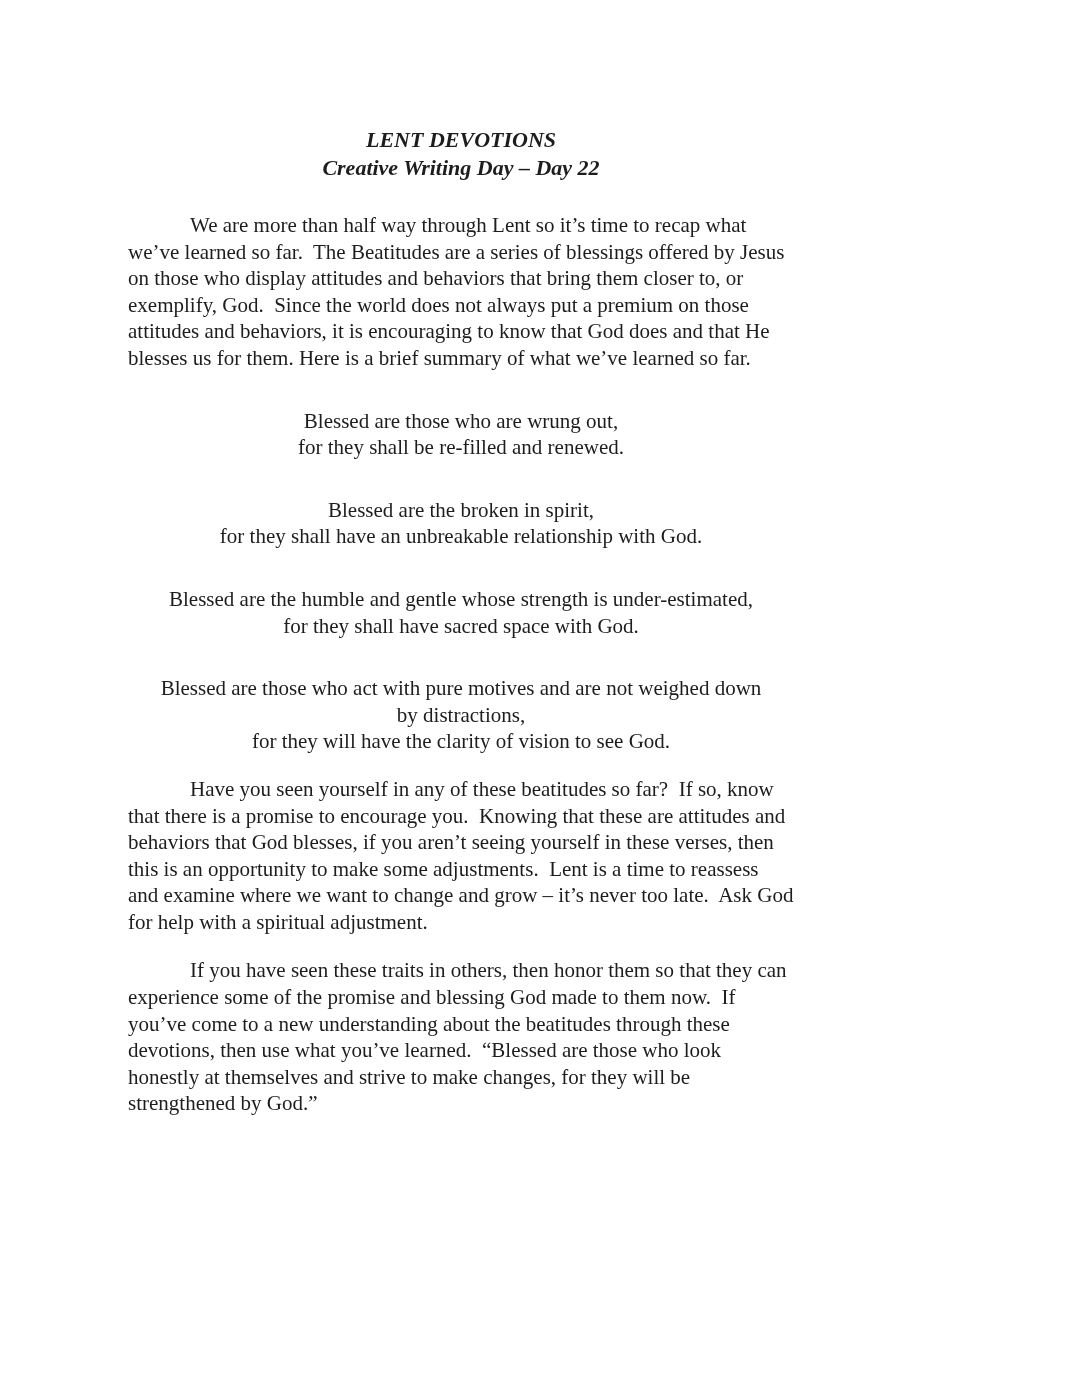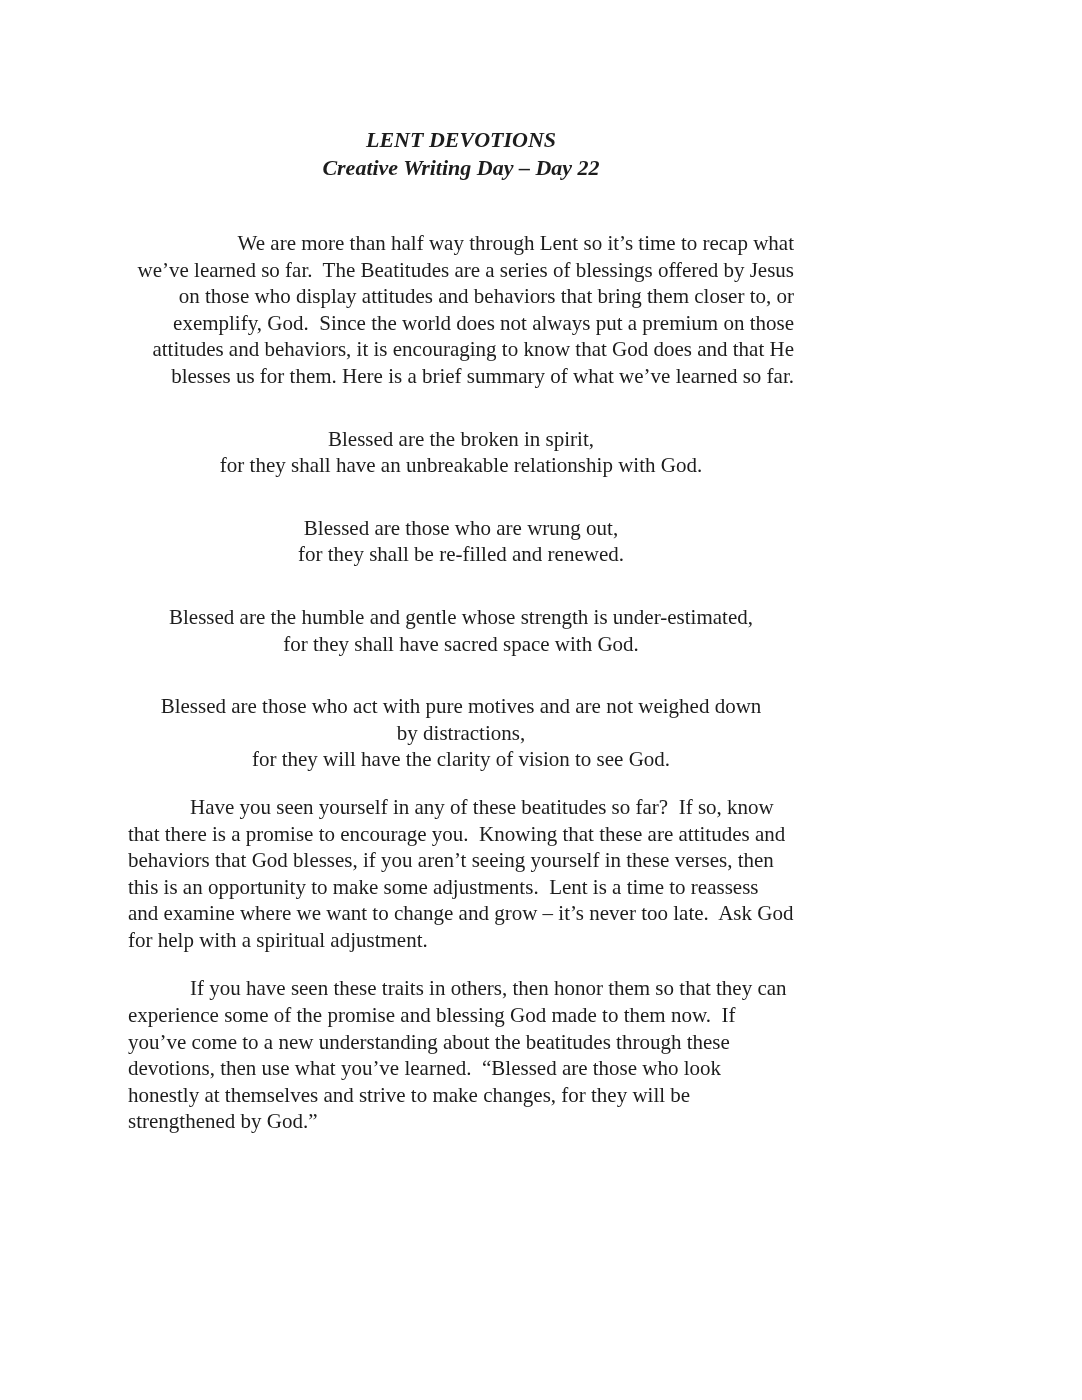--- a/index.html
+++ b/index.html
@@ -27,21 +27,21 @@
     font-style: italic;
   }
   .para {
     margin: 0;
     font-size: 21px;
     line-height: 26.6px;
     text-indent: 62px;
     white-space: pre-wrap;
     text-align: left;
   }
-  .para.intro      { margin-top: 48px; text-align: right; }
+  .para.intro      { margin-top: 30px; }
   .para.reflection { margin-top: 21px; }
   .para.closing    { margin-top: 22px; }
   .beatitude {
     margin-top: 36px;
     font-size: 21px;
     line-height: 26.6px;
     text-align: center;
     white-space: pre-line;
   }
 </style>
@@ -49,25 +49,25 @@
 <body>
 
 <div class="page">
 
   <h1 class="doc-title">LENT DEVOTIONS</h1>
 
   <h2 class="doc-subtitle">Creative Writing Day – Day 22</h2>
 
   <p class="para intro">We are more than half way through Lent so it’s time to recap what we’ve learned so far.  The Beatitudes are a series of blessings offered by Jesus on those who display attitudes and behaviors that bring them closer to, or exemplify, God.  Since the world does not always put a premium on those attitudes and behaviors, it is encouraging to know that God does and that He blesses us for them. Here is a brief summary of what we’ve learned so far.</p>
 
+  <div class="beatitude">Blessed are those who are wrung out,
+for they shall be re-filled and renewed.</div>
+
   <div class="beatitude">Blessed are the broken in spirit,
 for they shall have an unbreakable relationship with God.</div>
-
-  <div class="beatitude">Blessed are those who are wrung out,
-for they shall be re-filled and renewed.</div>
 
   <div class="beatitude">Blessed are the humble and gentle whose strength is under-estimated,
 for they shall have sacred space with God.</div>
 
 
 
   <div class="beatitude">Blessed are those who act with pure motives and are not weighed down
 by distractions,
 for they will have the clarity of vision to see God.</div>
 

